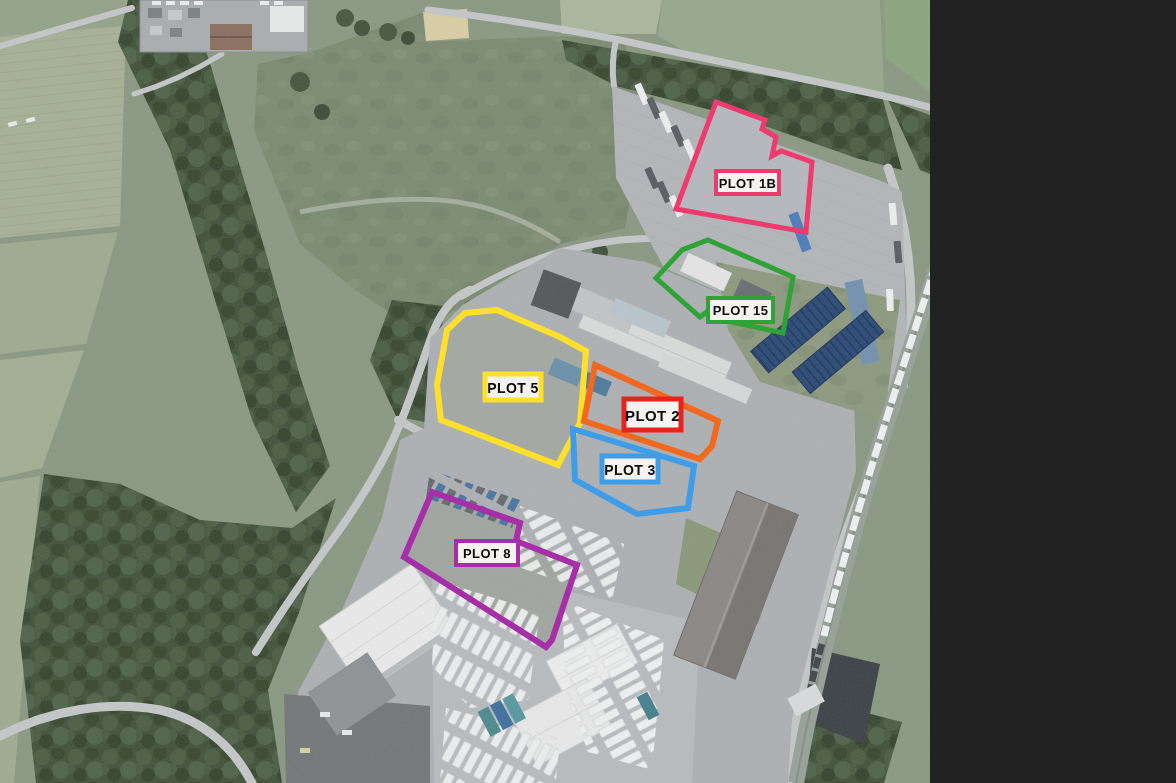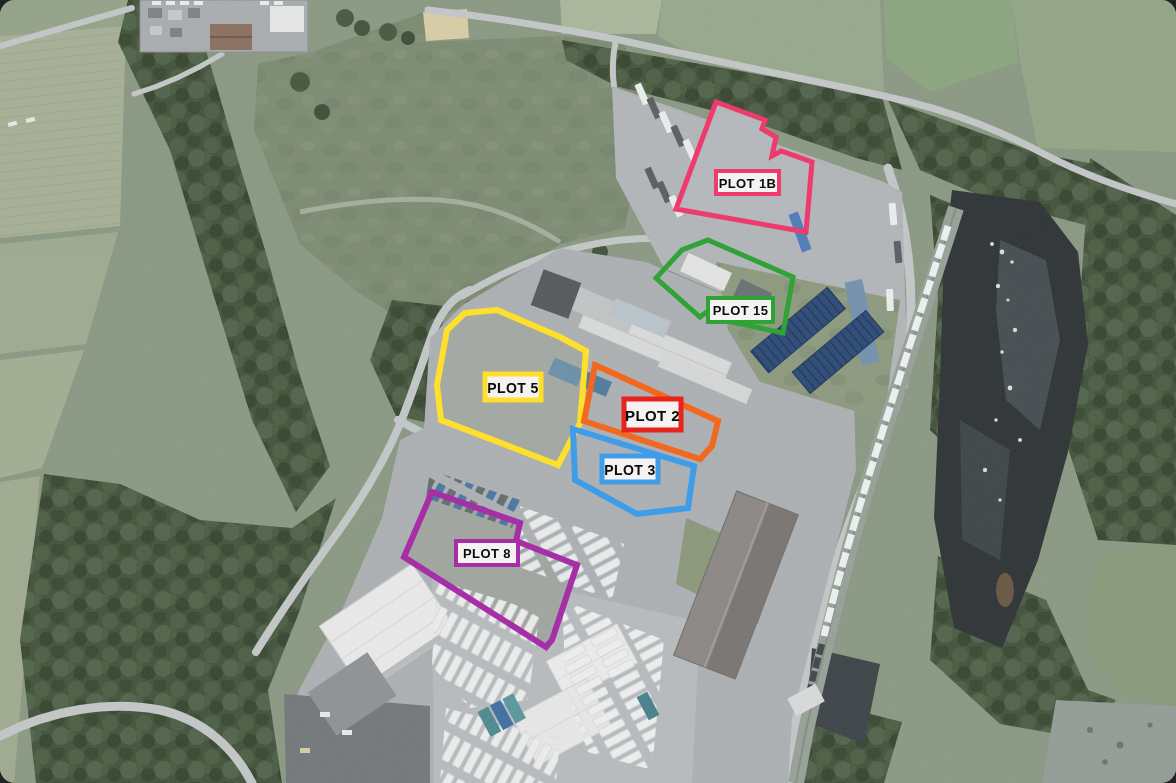--- a/index.html
+++ b/index.html
@@ -1,16 +1,16 @@
 <!DOCTYPE html>
 <html><head>
 <meta charset="utf-8">
 <style>
   html,body{margin:0;padding:0;background:#222;}
-  #stage{position:relative;width:1176px;height:783px;overflow:hidden;font-family:"Liberation Sans",sans-serif;border-radius:15px;}
+  #stage{position:relative;width:930px;height:783px;overflow:hidden;font-family:"Liberation Sans",sans-serif;}
   svg{display:block;}
   .plot-label-text{font-family:"Liberation Sans",sans-serif;font-weight:bold;fill:#0b0b0b;letter-spacing:.4px;}
 </style>
 </head>
 <body>
 
 <div id="stage">
 <svg width="1176" height="783" viewBox="0 0 1176 783">
   <defs>
     <pattern id="canopy" width="34" height="34" patternUnits="userSpaceOnUse">

